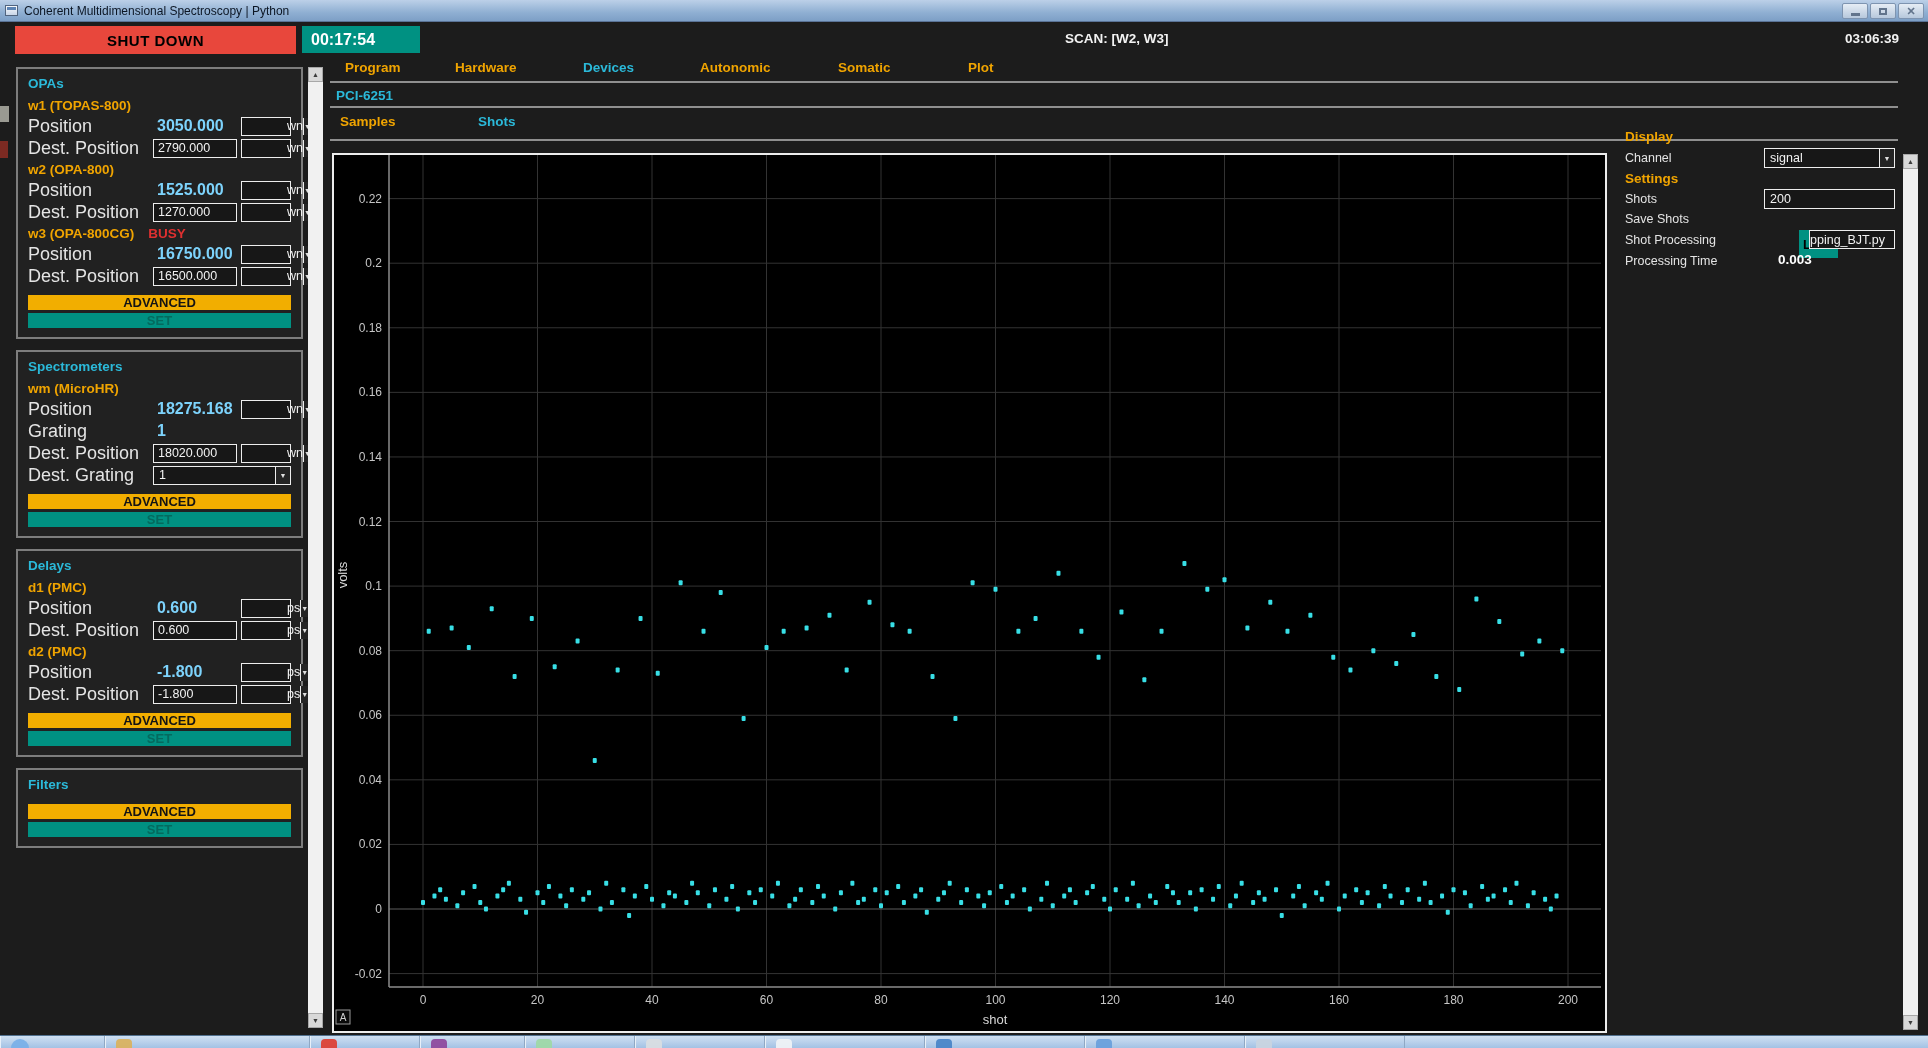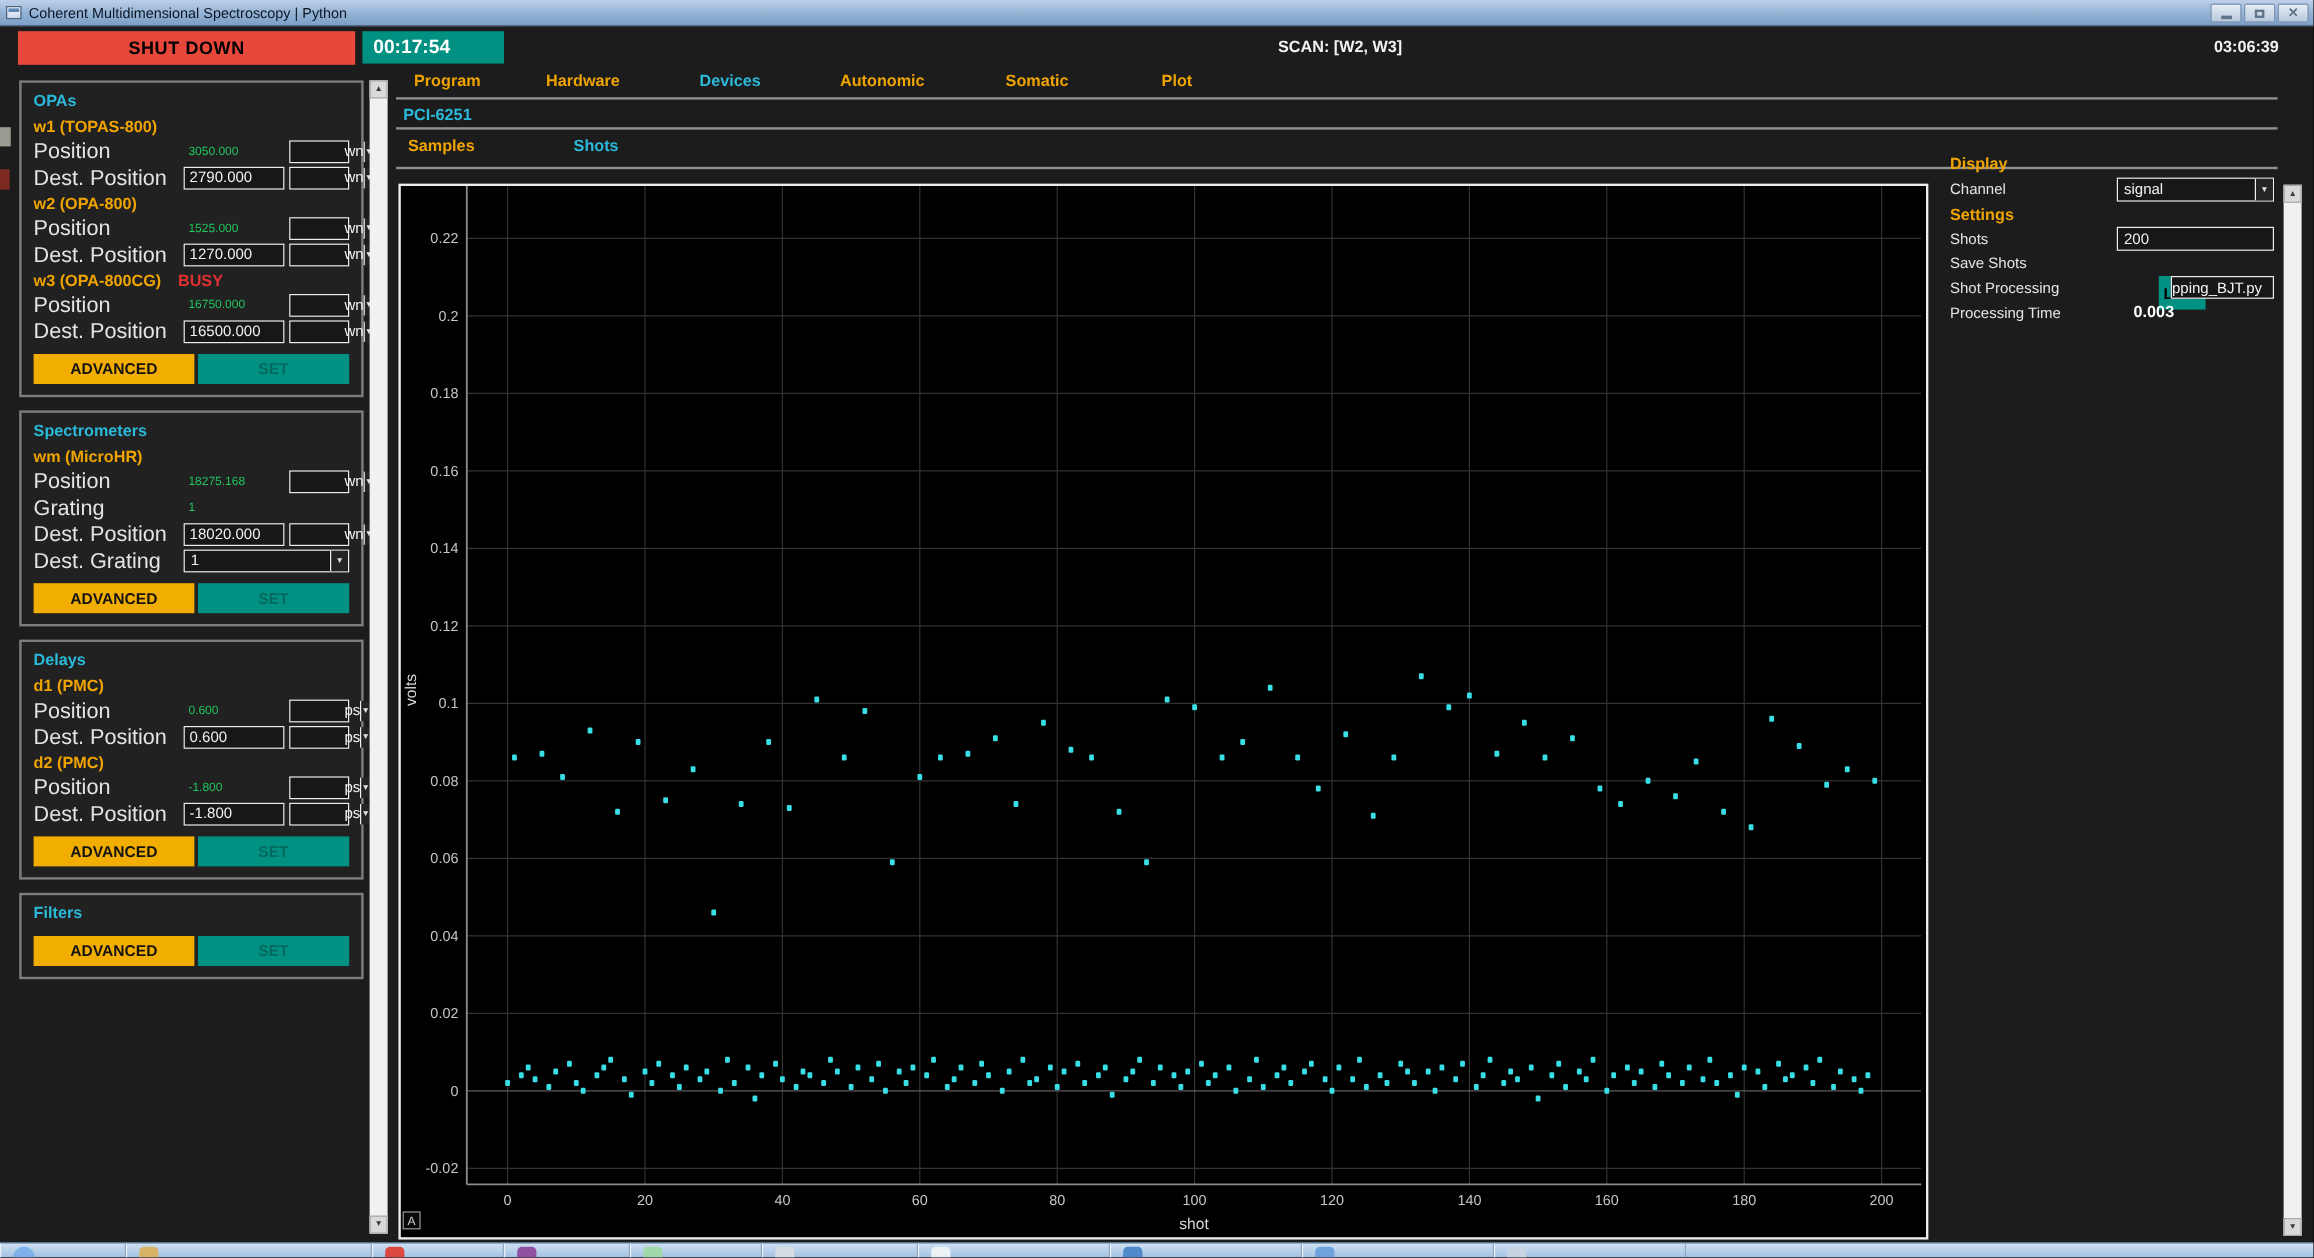--- a/index.html
+++ b/index.html
@@ -46,32 +46,32 @@
   #sep3{left:330px;top:139px;width:1568px;}
 
   
   #sidebar{position:absolute;left:16px;top:67px;width:287px;display:flex;flex-direction:column;gap:11px;}
   .section{border:2px solid #7d7d7d;background:#212121;padding:7px 10px 9px 10px;}
   .sec-title{color:var(--cyan);font-weight:bold;font-size:13.5px;height:19px;}
   .grp-name{color:var(--orange);font-weight:bold;font-size:13.5px;height:20px;display:flex;align-items:center;}
   .grp-status{color:var(--busy);margin-left:14px;}
   .row{display:flex;align-items:center;height:22px;}
   .row .lbl{font-size:18px;color:#e4e4e4;flex:1 1 auto;}
-  .val-ro{font-weight:normal;font-size:10px;color:#22c55e;padding-left:4px;width:84px;overflow:hidden;white-space:nowrap;}
+  .val-ro{font-weight:bold;font-size:16px;color:#7dd3fc;padding-left:4px;width:84px;overflow:hidden;white-space:nowrap;}
   .input-box{width:84px;height:19px;border:1px solid #ededed;background:#171717;color:#f2f2f2;
     font-size:12.5px;display:flex;align-items:center;padding-left:4px;overflow:hidden;white-space:nowrap;}
   .unit-select{width:50px;height:19px;margin-left:4px;border:1px solid #ededed;background:#171717;
     display:flex;align-items:stretch;}
   .unit-select .us-txt{flex:1;font-size:12.5px;color:#f2f2f2;display:flex;align-items:center;padding-left:5px;margin-left:40px;}
   .us-arrow{width:15px;border-left:1px solid #ededed;background:#242424;display:flex;align-items:center;justify-content:center;
     font-size:7px;color:#e0e0e0;}
   .wide-select{width:138px;height:19px;border:1px solid #ededed;background:#171717;display:flex;align-items:stretch;}
   .wide-select .us-txt{flex:1;font-size:12.5px;color:#f2f2f2;display:flex;align-items:center;padding-left:5px;}
   .no-unit{margin-right:54px;}
-  .btn-row{display:flex;gap:3px;margin-top:8px;}
+  .btn-row{display:flex;gap:3px;margin-top:8px;flex-direction:column;}
   .btn-adv{flex:1.06;height:25px;background:#f2ae00;color:#141414;font-weight:bold;font-size:13px;
     display:flex;align-items:center;justify-content:center;}
   .btn-set{flex:1;height:25px;background:var(--teal);color:#046a5e;font-weight:bold;font-size:13px;
     display:flex;align-items:center;justify-content:center;}
 
   
   .scrollbar{position:absolute;width:15px;background:#f1f1f1;}
   #sb-left{left:308px;top:67px;height:961px;}
   #sb-right{left:1903px;top:154px;height:876px;}
   .sb-btn{position:absolute;left:0;width:15px;height:15px;background:#d9d9d9;border:1px solid #a8a8a8;

